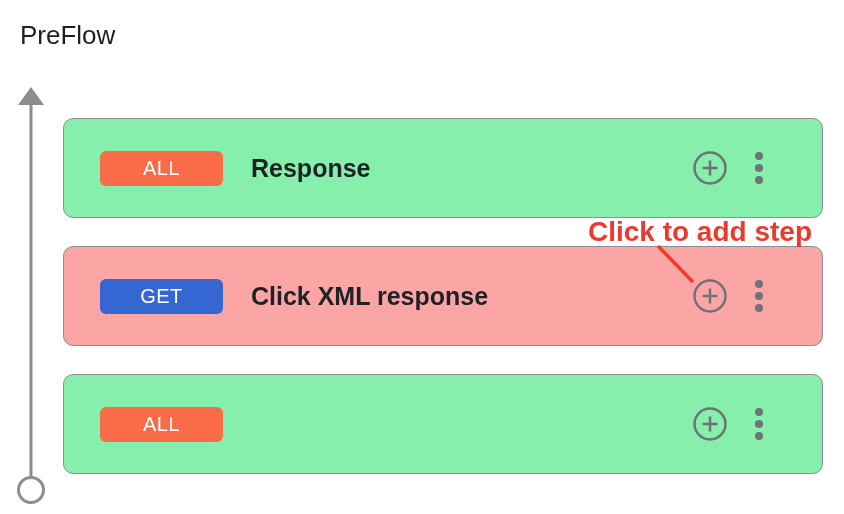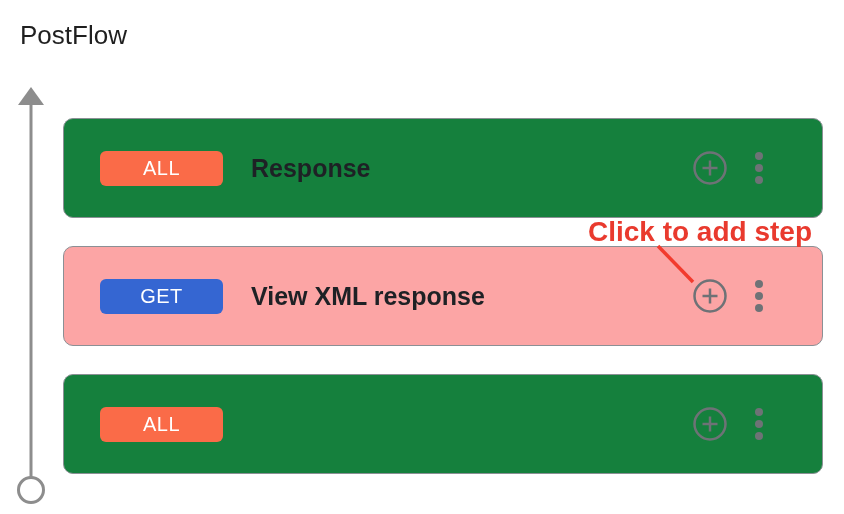--- a/index.html
+++ b/index.html
@@ -21,21 +21,21 @@
     position: absolute;
     left: 13px; top: 85px;
   }
   .cards {
     position: absolute;
     left: 63px; top: 118px;
     width: 760px;
   }
   .card {
     width: 760px; height: 100px;
-    background: #15803d;
+    background: #86efac;
     border: 1.5px solid #8b9095;
     border-radius: 10px;
     margin-bottom: 28px;
     display: flex;
     align-items: center;
     padding-left: 36px;
     padding-right: 48px;
     cursor: pointer;
   }
   .badge {
@@ -97,21 +97,21 @@
   }
   .annotation-line {
     position: absolute;
     left: 650px; top: 238px;
     pointer-events: none;
   }
 </style>
 </head>
 <body>
 
-<div class="page-title">PostFlow</div>
+<div class="page-title">PreFlow</div>
 
 <svg class="flow-arrow" width="36" height="422" viewBox="0 0 36 422">
   <line x1="18" y1="14" x2="18" y2="392" stroke="#8d8d8d" stroke-width="3"></line>
   <polygon points="18,2 5,20 31,20" fill="#8d8d8d"></polygon>
   <circle cx="18" cy="405" r="12.5" fill="#ffffff" stroke="#8d8d8d" stroke-width="3"></circle>
 </svg>
 
 <div class="cards">
 
   <div class="card">
@@ -126,21 +126,21 @@
     </button>
     <button class="menu-btn">
       <span class="dot"></span>
       <span class="dot"></span>
       <span class="dot"></span>
     </button>
   </div>
 
   <div class="card" style="background: #fca5a5;">
     <span class="badge" style="background: rgb(53, 102, 210);">GET</span>
-    <span class="card-label">View XML response</span>
+    <span class="card-label">Click XML response</span>
     <span class="spacer"></span>
     <button class="add-btn">
       <svg width="36" height="36" viewBox="0 0 36 36">
         <circle cx="18" cy="18" r="15.5" fill="none" stroke="#6e7276" stroke-width="2.5"></circle>
         <path d="M18 10.5 V25.5 M10.5 18 H25.5" stroke="#6e7276" stroke-width="2.5"></path>
       </svg>
     </button>
     <button class="menu-btn">
       <span class="dot"></span>
       <span class="dot"></span>

